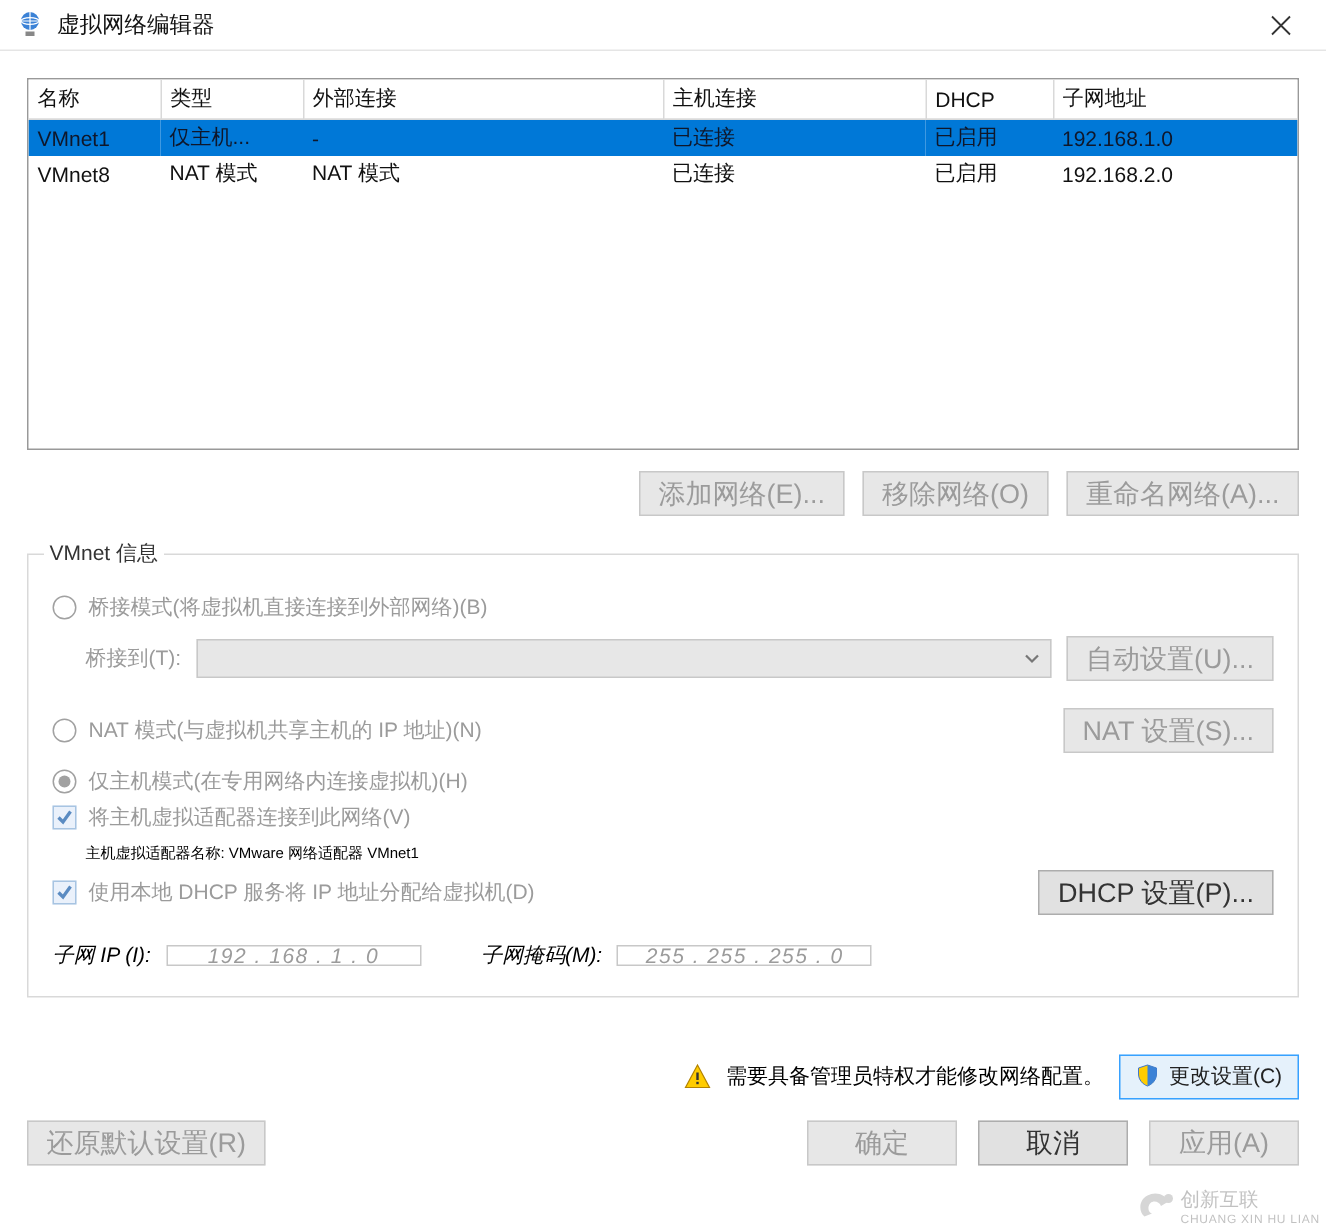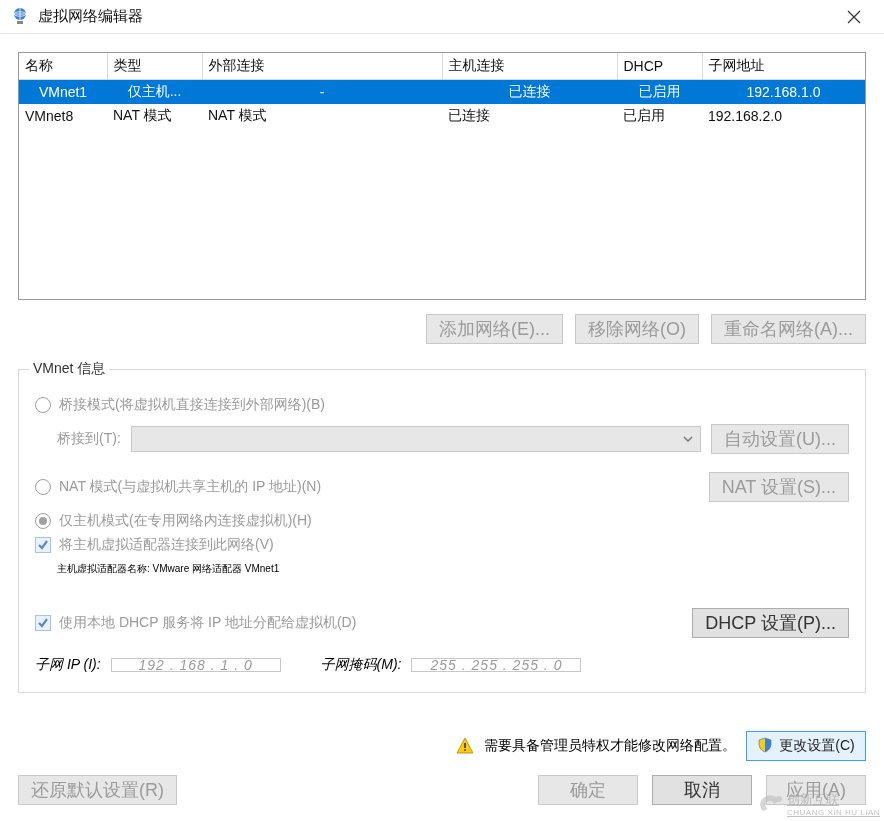--- a/index.html
+++ b/index.html
@@ -11,21 +11,21 @@
 .titlebar .close { margin-left: auto; width: 40px; height: 30px; display: flex; align-items: center; justify-content: center; cursor: pointer; color: #555; }
 .titlebar .close svg { width: 14px; height: 14px; }
 
 .content { padding: 18px; }
 
 .grid-wrap { border: 1px solid #999; height: 248px; overflow: hidden; background: #fff; }
 table.net-table { width: 100%; border-collapse: collapse; font-size: 14px; }
 table.net-table th { text-align: left; font-weight: normal; padding: 4px 6px; background: #fff; border-right: 1px solid #d9d9d9; border-bottom: 1px solid #d9d9d9; color: #111; }
 table.net-table th:last-child { border-right: none; }
 table.net-table td { padding: 3px 6px; color: #111; }
-table.net-table tr.selected td { background: #0078d7; color: #ffffff; text-align: center; }
+table.net-table tr.selected td { background: #0078d7; color: #0f172a; }
 
 .col-name { width: 88px; }
 .col-type { width: 95px; }
 .col-ext { width: 240px; }
 .col-host { width: 175px; font-family: Liberation Serif, serif; }
 .col-dhcp { width: 85px; }
 .col-subnet { width: auto; }
 
 .btn-row { display: flex; justify-content: flex-end; gap: 12px; margin-top: 14px; }
 .btn {
@@ -70,21 +70,21 @@
 .ip-gap { width: 20px; }
 
 .admin-row { display: flex; align-items: center; justify-content: flex-end; gap: 10px; margin: 20px 18px 0 18px; font-size: 14px; }
 .admin-row .warn-icon { width: 18px; height: 18px; }
 .btn-change { min-width: 120px; height: 30px; border: 1px solid #37a1ff; background: #e5f1fb; font-size: 14px; display: inline-flex; align-items: center; justify-content: center; padding: 0 10px; gap: 6px; color: #222; cursor: pointer; }
 
 .footer { display: flex; align-items: flex-end; gap: 14px; margin: 14px 18px 0 18px; }
 .footer .spacer { flex: 1; }
 .footer .btn { min-width: 100px; }
 
-.watermark { position: absolute; right: 4px; bottom: 4px; opacity: 0.6; font-size: 13px; color: #999; display: flex; align-items: center; gap: 0; text-decoration: underline; }
+.watermark { position: absolute; right: 4px; bottom: 4px; opacity: 0.6; font-size: 13px; color: #999; display: flex; align-items: center; gap: 0; }
 .watermark .sub { font-size: 8px; letter-spacing: 0.5px; display:block; line-height: 8px; }
 </style>
 </head>
 <body>
 
 <div class="titlebar">
   <span class="app-icon">
     <svg viewBox="0 0 20 20">
         <circle cx="10" cy="7" r="6" fill="#3b82d6"></circle>
         <ellipse cx="10" cy="7" rx="6" ry="2.2" fill="none" stroke="#fff" stroke-width="0.8"></ellipse>
@@ -173,21 +173,21 @@
     <div class="row" style="margin-top:6px">
       <span class="checkbox checked">
         <svg viewBox="0 0 12 12">
             <path d="M2 6l3 3 5-7"></path>
           </svg>
       </span>
       <span class="disabled-text">将主机虚拟适配器连接到此网络(V)</span>
     </div>
     <div class="sub-indent">主机虚拟适配器名称: VMware 网络适配器 VMnet1</div>
 
-    <div class="row" style="margin-top:32px">
+    <div class="row" style="margin-top:4px">
       <span class="checkbox checked">
         <svg viewBox="0 0 12 12">
             <path d="M2 6l3 3 5-7"></path>
           </svg>
       </span>
       <span class="disabled-text">使用本地 DHCP 服务将 IP 地址分配给虚拟机(D)</span>
       <span class="spacer"></span>
       <button class="btn" style="min-width:120px">DHCP 设置(P)...</button>
     </div>
 

